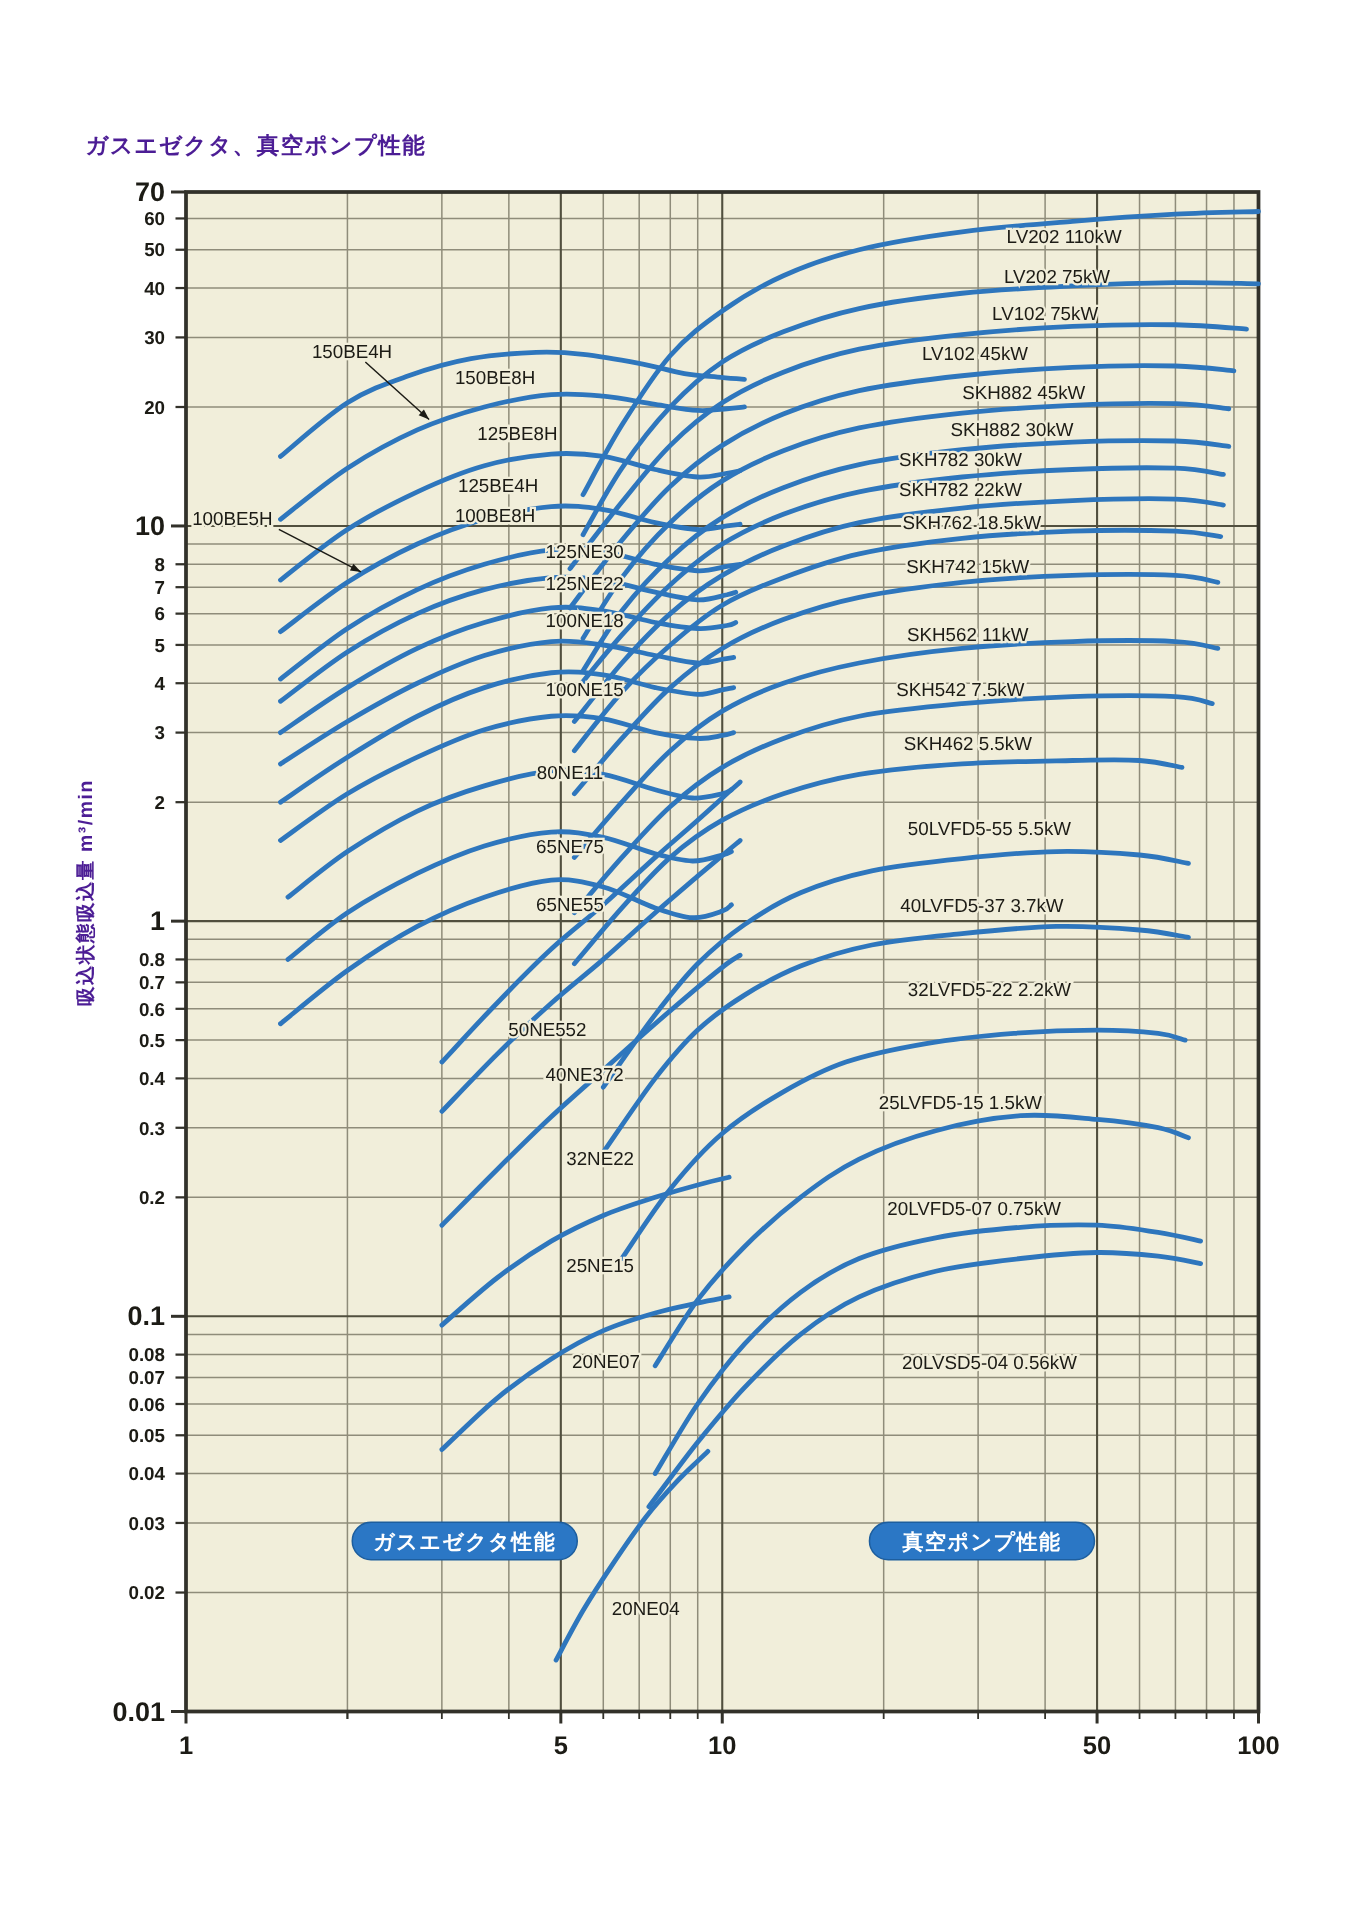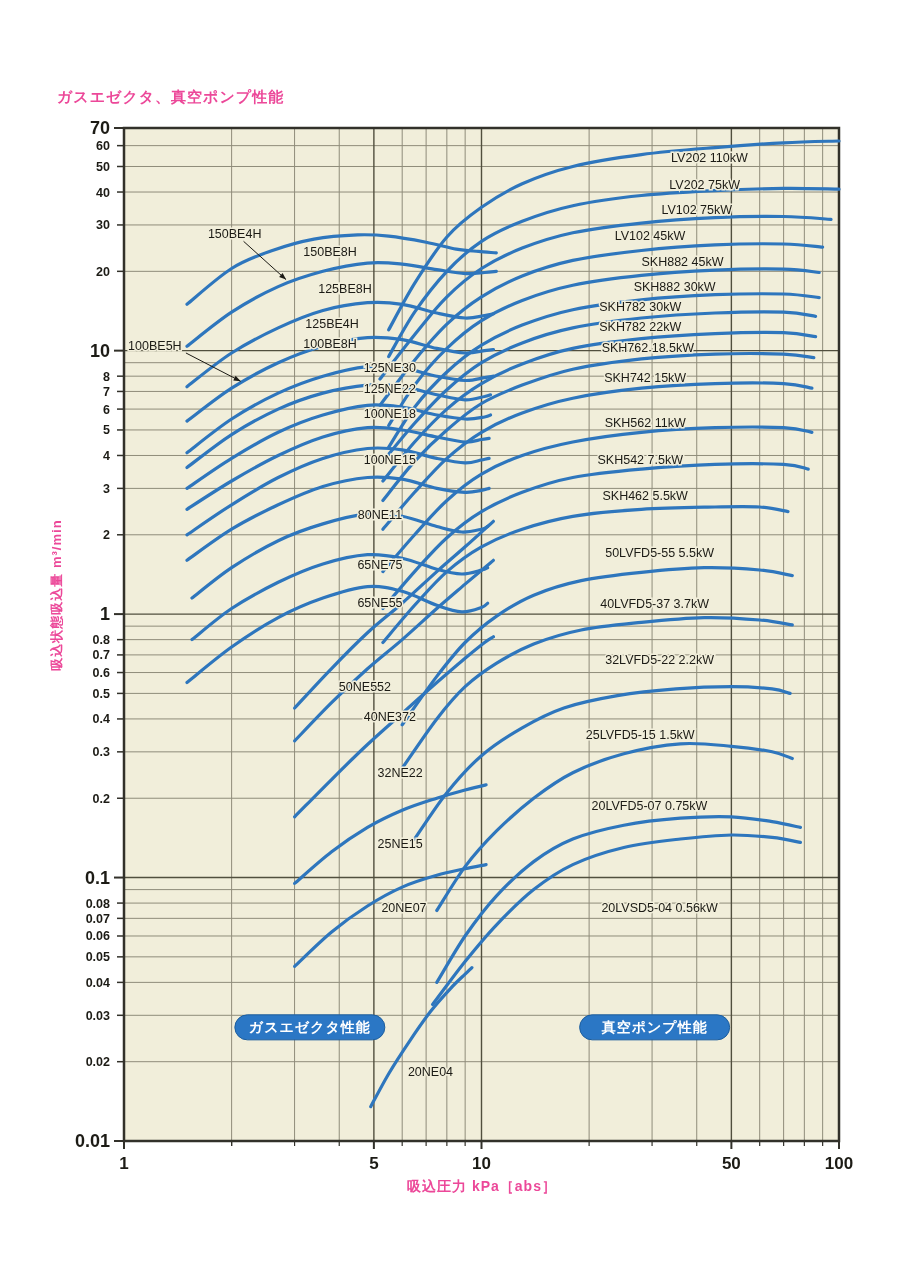--- a/index.html
+++ b/index.html
@@ -1,32 +1,31 @@
 <!DOCTYPE html>
 <html><head>
 <meta charset="utf-8">
 <style>
   html,body{margin:0;padding:0;background:#ffffff;}
   #page{position:relative;width:900px;height:1274px;background:#ffffff;overflow:hidden;
-        font-family:"Liberation Sans", sans-serif;color:#ec4899;}
+        font-family:"Liberation Sans", sans-serif;color:#4c1d95;}
   .hdr-title{position:absolute;left:57px;top:88px;font-size:15px;font-weight:bold;letter-spacing:1px;}
   .hdr-freq{position:absolute;left:378px;top:76px;width:200px;text-align:center;font-size:25px;font-weight:bold;letter-spacing:1px;}
   .x-label{position:absolute;left:282px;top:1178px;width:400px;text-align:center;font-size:14px;font-weight:bold;letter-spacing:1px;}
   .y-label{position:absolute;left:-157px;top:585px;width:430px;height:20px;text-align:center;
            font-size:13px;font-weight:bold;transform:rotate(-90deg);letter-spacing:1px;}
   svg{position:absolute;left:0;top:0;}
   text{font-family:"Liberation Sans", sans-serif;}
 </style>
 </head>
 <body>
 
 <div id="page">
   <div class="hdr-title">ガスエゼクタ、真空ポンプ性能</div>
   <div class="y-label">吸込状態吸込量 m³/min</div>
-  <div class="x-label">吸込圧力 kPa［abs］</div>
   <div id="chart">
       <svg width="900" height="1274">
         <rect x="124" y="128" width="715" height="1013" fill="#f1eeda"></rect>
         <g stroke="#8f8c7a" stroke-width="1">
           <line x1="231.61822344987328" y1="128" x2="231.61822344987328" y2="1141"></line>
           <line x1="294.5708485622793" y1="128" x2="294.5708485622793" y2="1141"></line>
           <line x1="339.23644689974657" y1="128" x2="339.23644689974657" y2="1141"></line>
           <line x1="402.1890720121526" y1="128" x2="402.1890720121526" y2="1141"></line>
           <line x1="426.1225493050968" y1="128" x2="426.1225493050968" y2="1141"></line>
           <line x1="446.8546703496198" y1="128" x2="446.8546703496198" y2="1141"></line>

